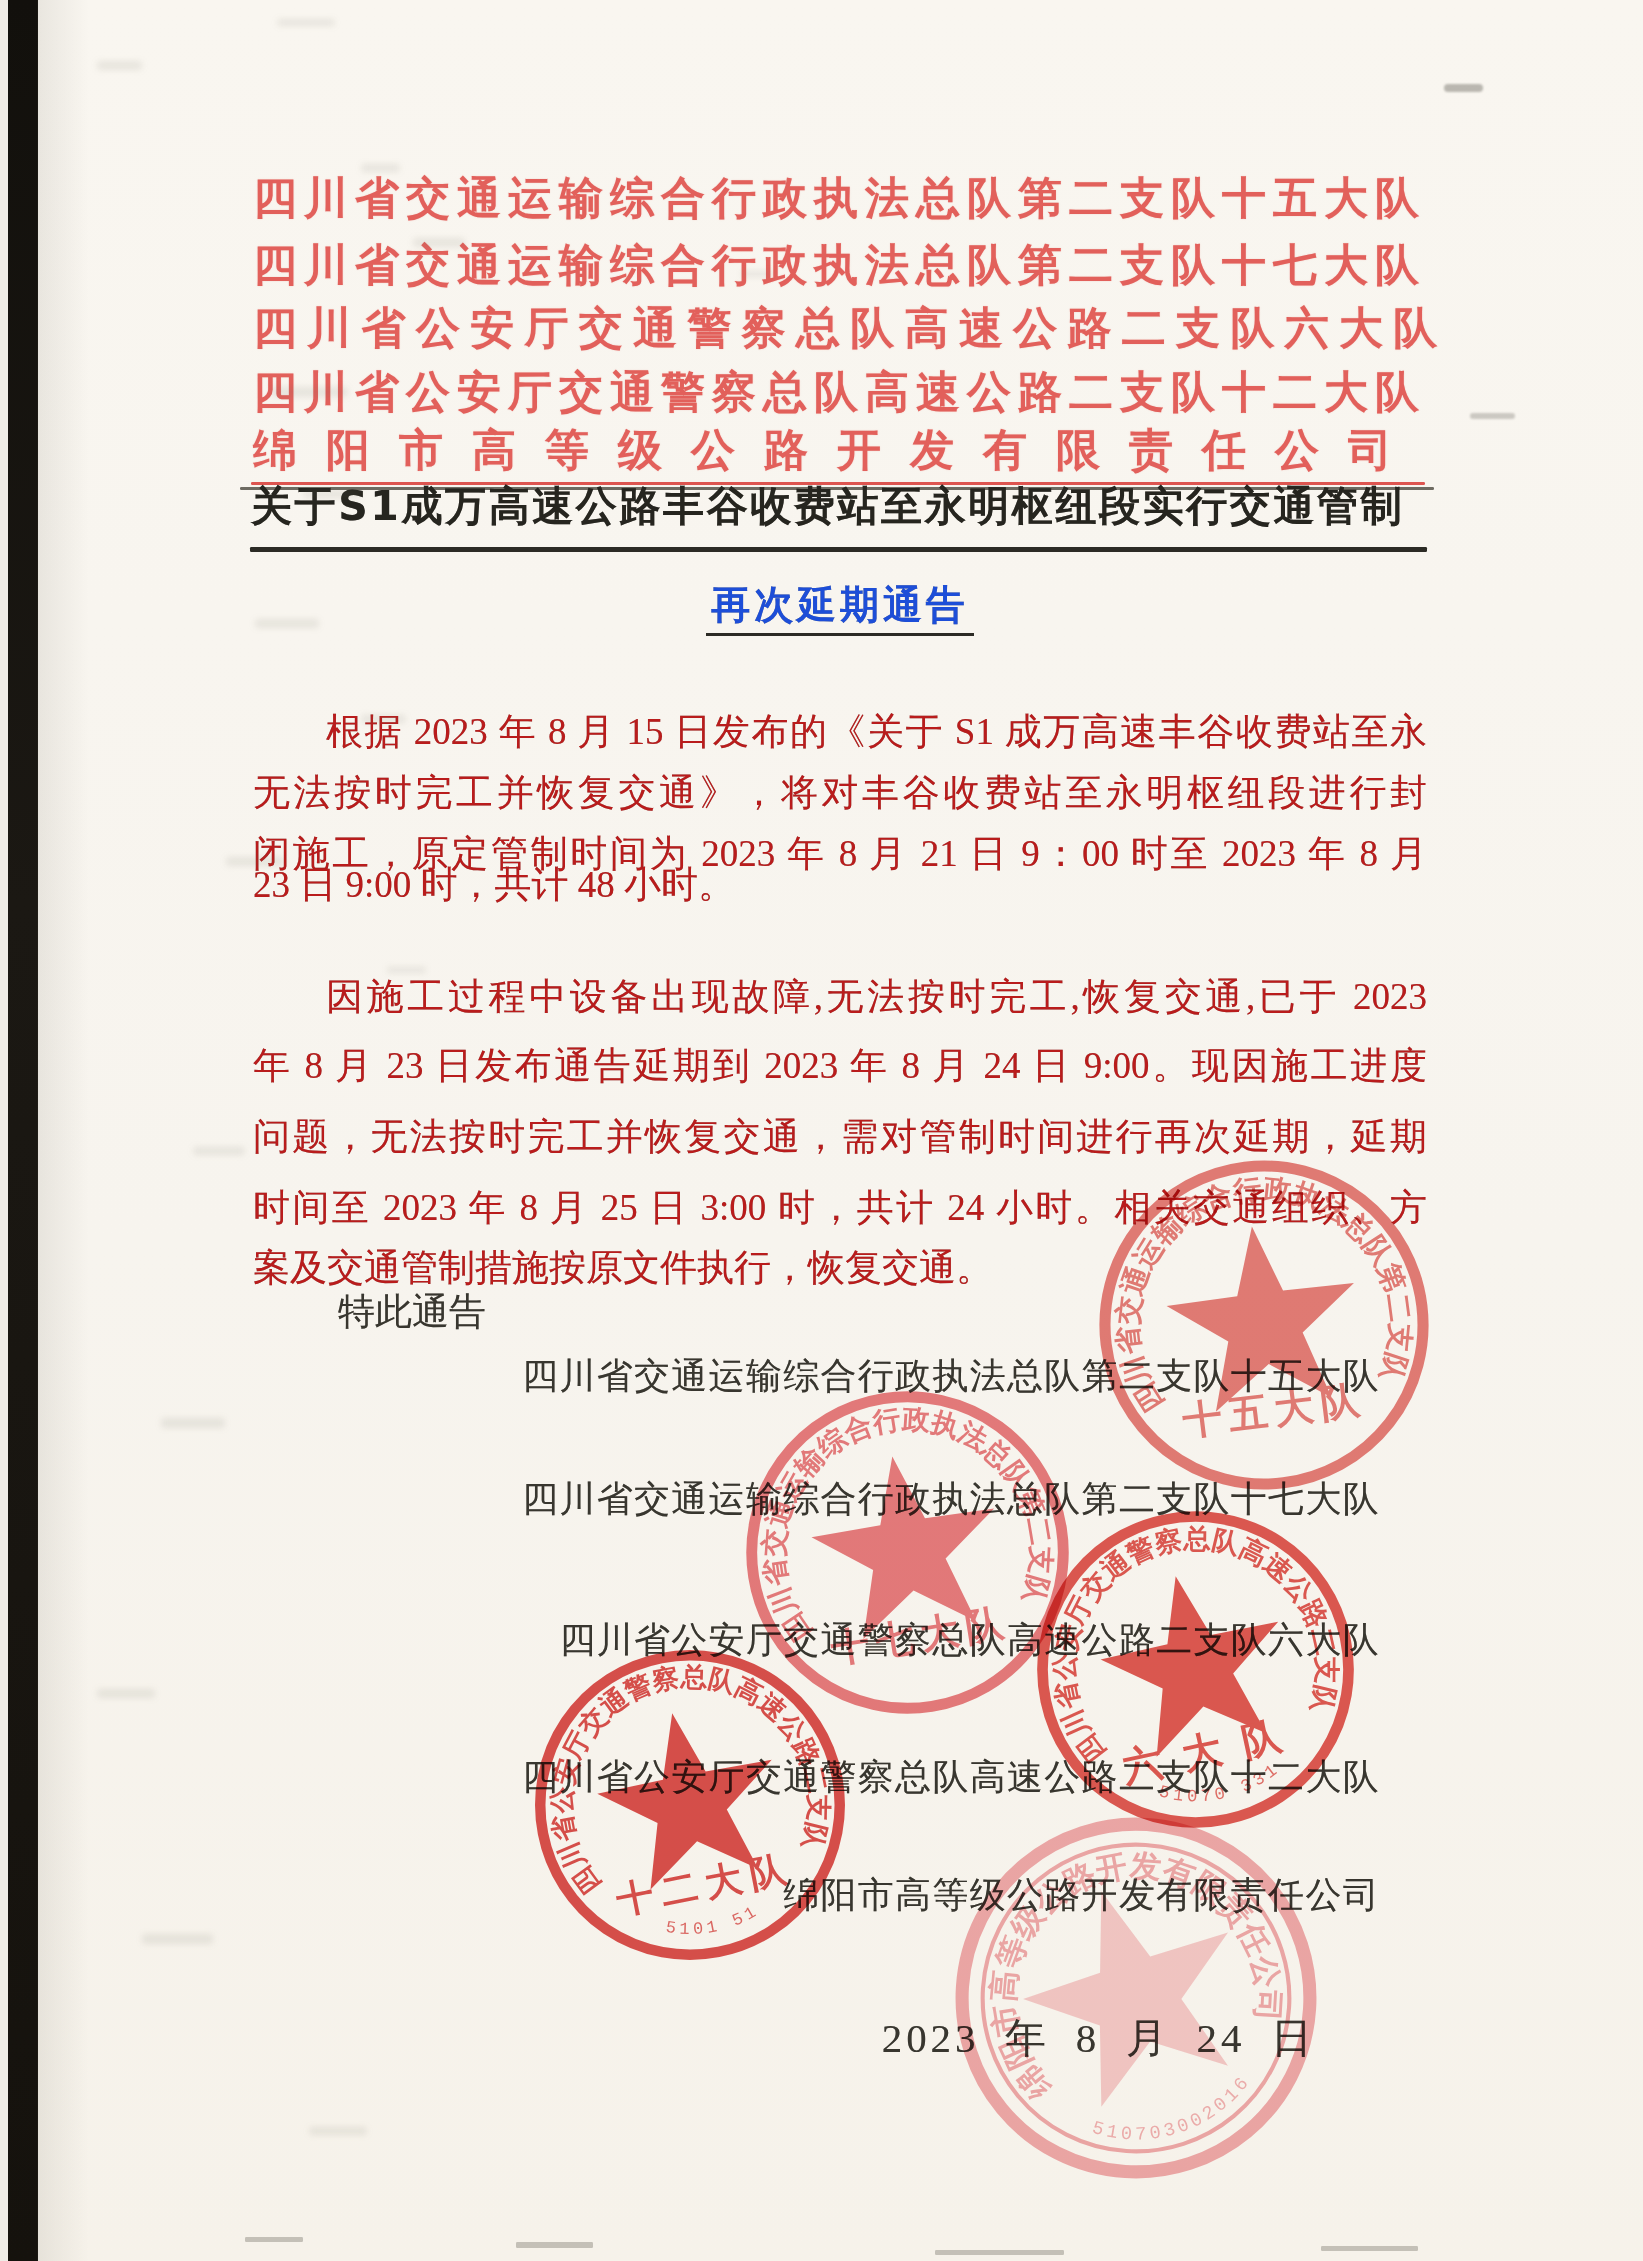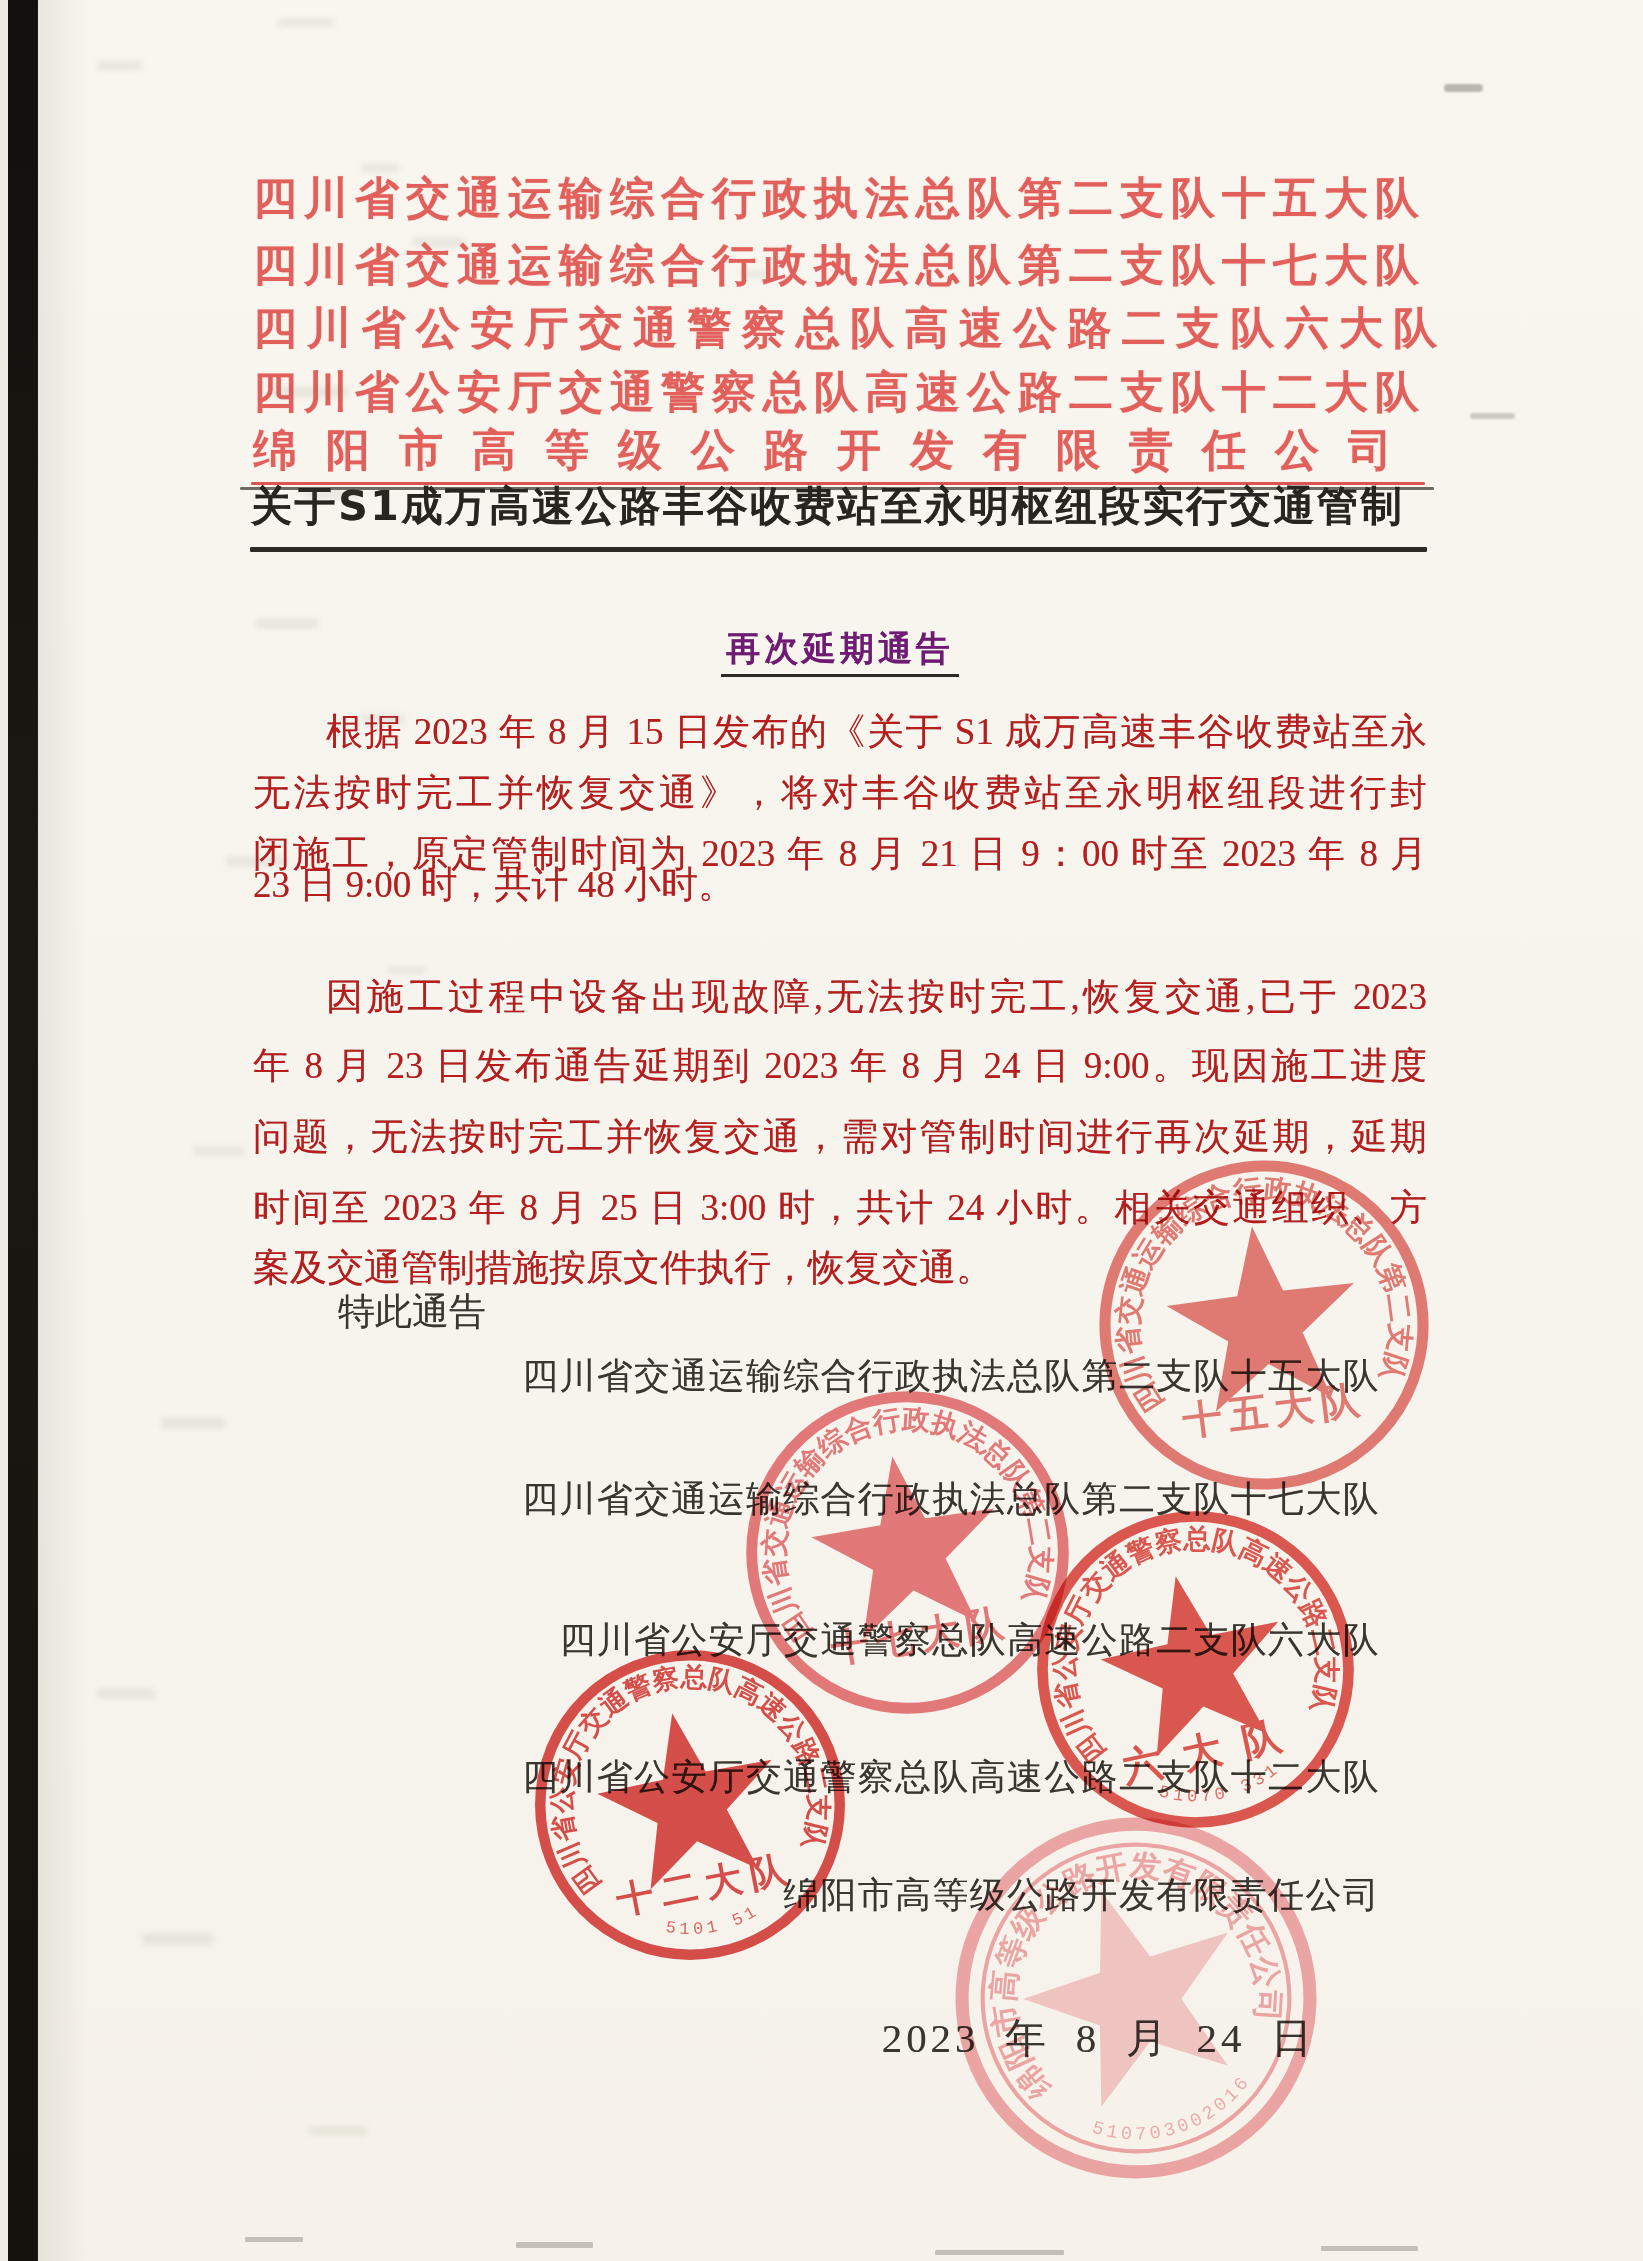--- a/index.html
+++ b/index.html
@@ -18,23 +18,23 @@
   
   .l{position:absolute;white-space:nowrap;line-height:1;}
   .hline{left:253px;width:1174px;font-weight:bold;color:#e2605b;font-size:44px;
     letter-spacing:7px;font-family:"Liberation Serif", serif;
     text-shadow:0 0 1.3px rgba(226,96,91,0.35);}
   .hline5{letter-spacing:29px;}
   .rule{position:absolute;border-radius:1.3px;}
   .t1{left:251px;width:1176px;font-weight:bold;color:#26251f;font-size:41px;letter-spacing:2.6px;
     font-family:"DejaVu Sans","Liberation Sans",sans-serif;text-shadow:0 0 0.6px rgba(40,38,32,0.5);}
   .t2wrap{left:253px;width:1174px;text-align:center;}
-  .t2{display:inline-block;font-weight:bold;color:#701a75;font-size:34px;letter-spacing:3.9px;
+  .t2{display:inline-block;font-weight:bold;color:#1d4ed8;font-size:39px;letter-spacing:3.9px;
     font-family:"DejaVu Sans","Liberation Sans",sans-serif;
-    border-bottom:3.9px solid #2c2b25;padding:0 5.2px 9px 5.2px;text-shadow:0 0 0.6px rgba(40,38,32,0.5);margin-top:46px;}
+    border-bottom:3.9px solid #2c2b25;padding:0 5.2px 9px 5.2px;text-shadow:0 0 0.6px rgba(40,38,32,0.5);}
   .b{left:253px;width:1174px;font-size:37px;color:#b91c1c;
     text-align:justify;text-align-last:justify;text-justify:inter-character;
     text-shadow:0 0 0.6px rgba(55,53,45,0.45);}
   .b.short{text-align-last:left;}
   .b.ind{left:253px;width:1101px;padding-left:73px;}
   .closing{left:338px;font-size:37px;color:#38362f;text-shadow:0 0 0.6px rgba(55,53,45,0.45);}
   .sig{left:253px;width:1127px;font-size:36px;color:#38362f;text-align:right;letter-spacing:1.3px;
     text-shadow:0 0 0.6px rgba(55,53,45,0.45);}
   .dateline{left:241px;width:1075px;font-size:41px;color:#38362f;text-align:right;word-spacing:11.6px;letter-spacing:3.9px;
     text-shadow:0 0 0.6px rgba(55,53,45,0.45);}

